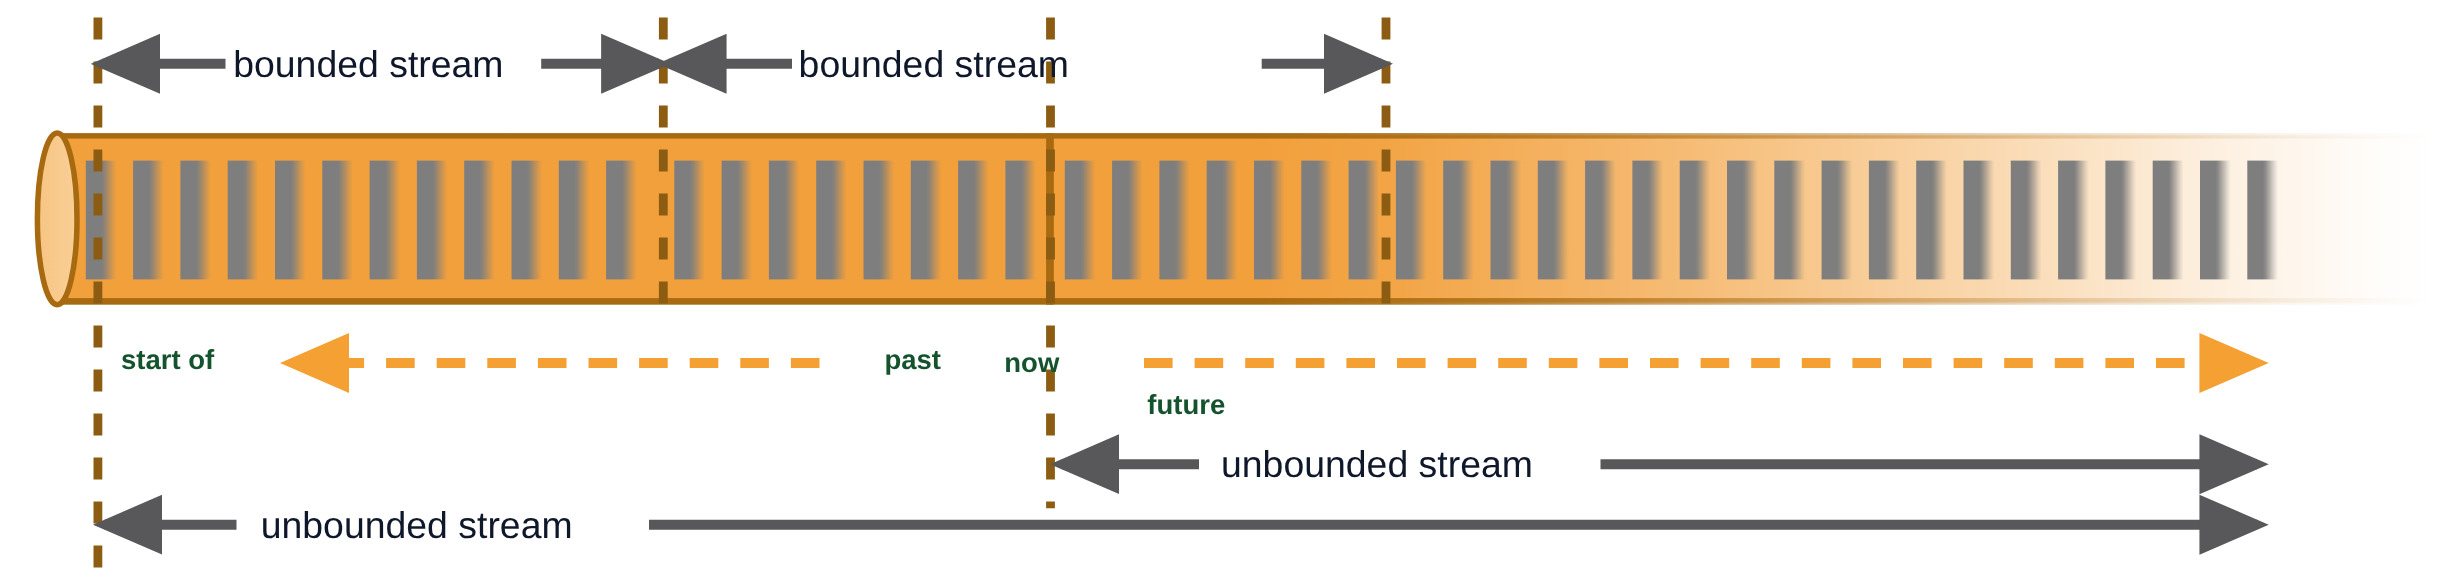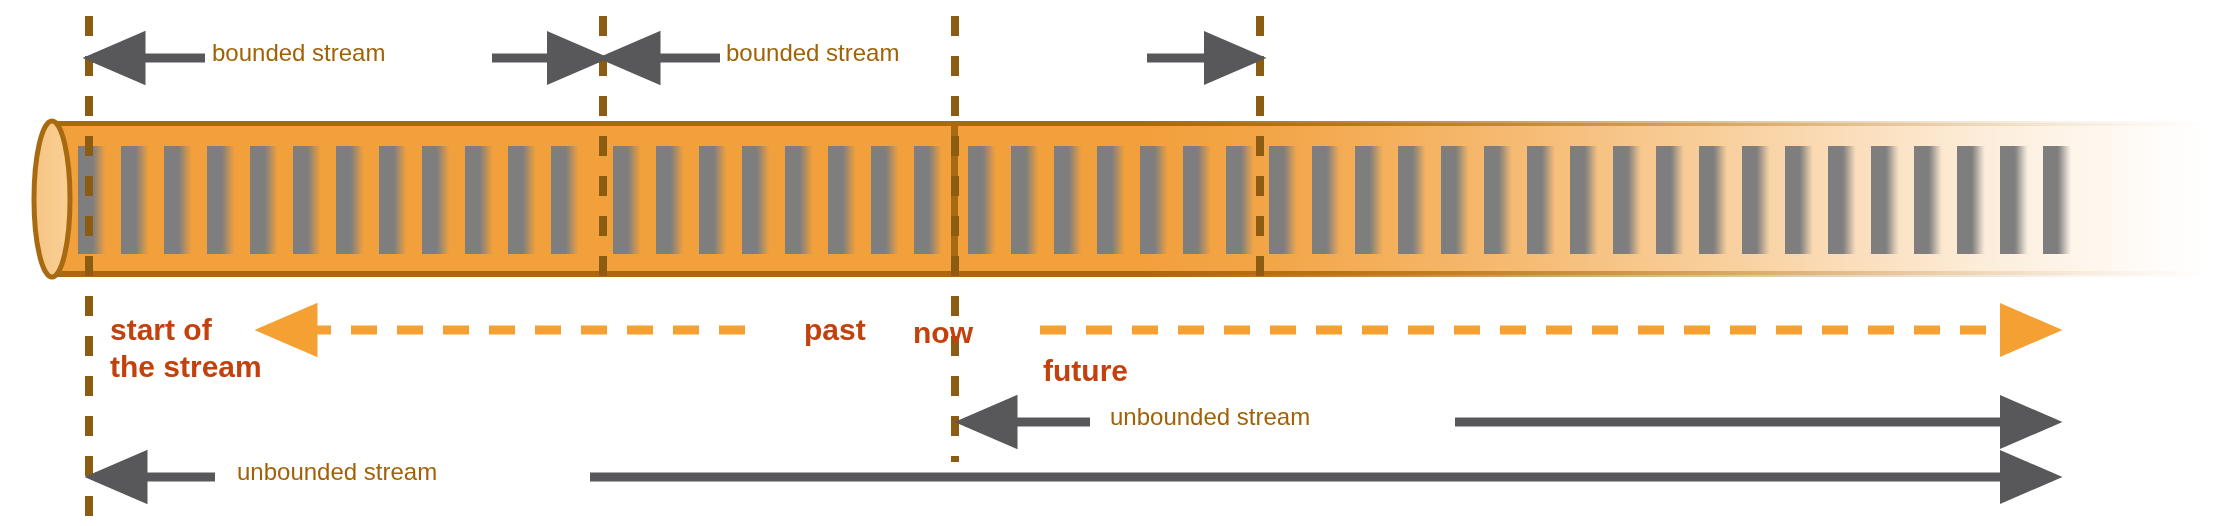--- a/index.html
+++ b/index.html
@@ -21,27 +21,27 @@
     position: absolute;
     left: 0;
     top: 0;
   }
   .lbl {
     position: absolute;
     white-space: pre;
     line-height: 1.12;
   }
   .lbl-dark {
-    color: #a16207;
-    font-size: 24px;
+    color: #0f172a;
+    font-size: 34px;
     font-weight: 400;
   }
   .lbl-orange {
-    color: #c2410c;
-    font-size: 30px;
+    color: #14532d;
+    font-size: 25px;
     font-weight: 700;
   }
 </style>
 </head>
 <body>
 
 <div id="stage">
 
   <svg width="2220" height="526" viewBox="0 0 2220 526">
     <defs>
@@ -183,21 +183,20 @@
       <line x1="590" y1="477" x2="2052" y2="477" marker-end="url(#grayArrowEnd)"></line>
     </g>
   </svg>
 
   <div class="lbl lbl-dark" style="left:212px; top:40px;">bounded stream</div>
 
   <div class="lbl lbl-dark" style="left:726px; top:40px;">bounded stream</div>
 
   <div class="lbl lbl-orange" style="left:110px; top:313px;">start of</div>
 
-  <div class="lbl lbl-orange" style="left:110px; top:350px;">the stream</div>
 
   <div class="lbl lbl-orange" style="left:804px; top:313px;">past</div>
 
   <div class="lbl lbl-orange" style="left:913px; top:316px;">now</div>
 
   <div class="lbl lbl-orange" style="left:1043px; top:313px;margin-top:41px;">future</div>
 
   <div class="lbl lbl-dark" style="left:1110px; top:404px;">unbounded stream</div>
 
   <div class="lbl lbl-dark" style="left:237px; top:459px;">unbounded stream</div>

